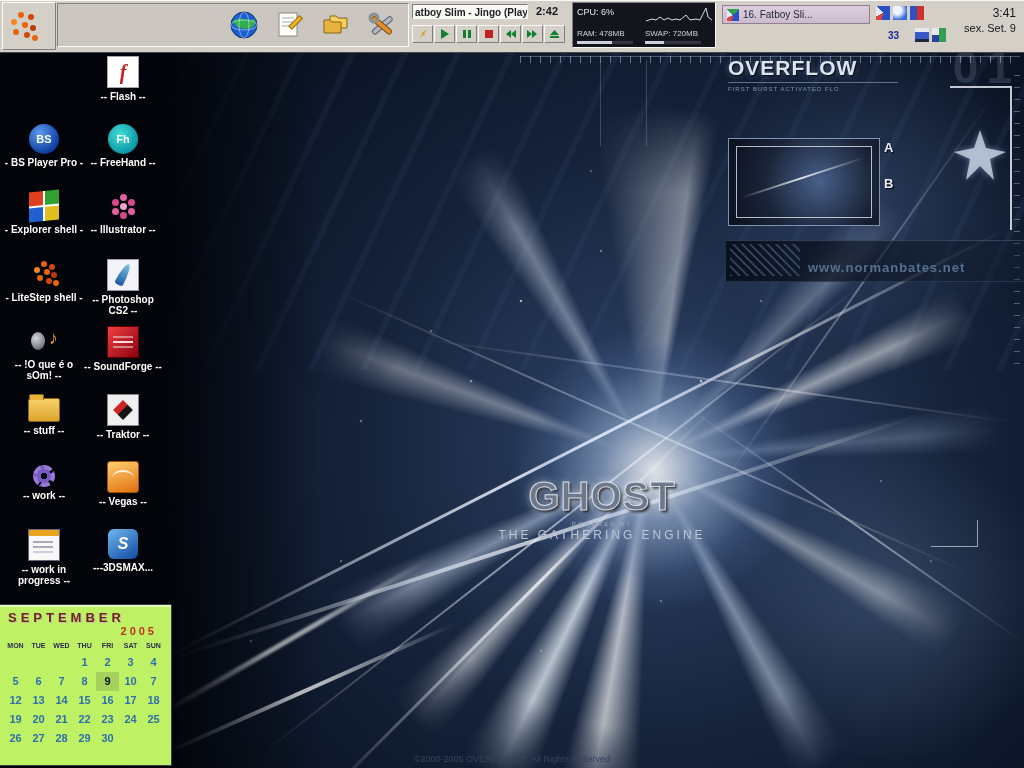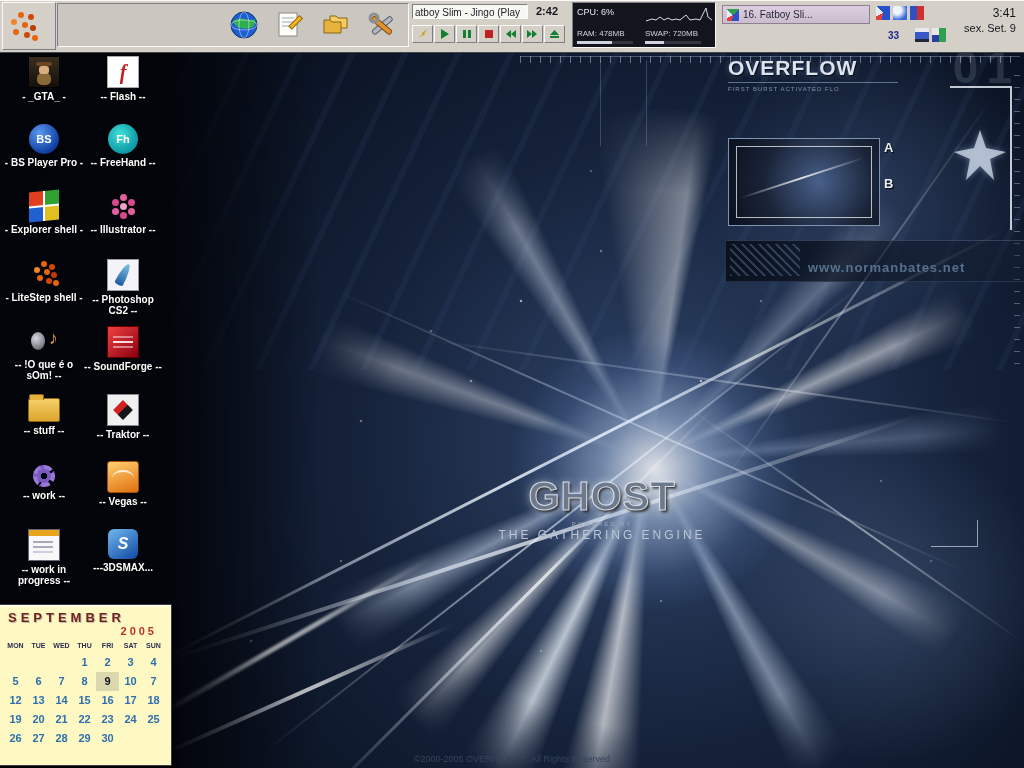--- a/index.html
+++ b/index.html
@@ -148,21 +148,21 @@
   .icon-vegas::after{content:"";position:absolute;left:4px;top:8px;width:22px;height:14px;border-top:2px solid rgba(255,255,255,.8);
     border-radius:50%;}
   .icon-wip{background:#f8f8f8;border:1px solid #667;}
   .icon-wip::before{content:"";position:absolute;left:0;top:0;right:0;height:6px;background:#e8a41c;}
   .icon-wip::after{content:"";position:absolute;left:4px;top:11px;width:20px;height:2px;background:#aab;
     box-shadow:0 5px 0 #aab, 0 10px 0 #ccd;}
   .icon-3dsmax{background:linear-gradient(145deg,#70b8f0,#1048a0);border-radius:6px;}
   .icon-3dsmax .dglyph{font:italic bold 16px "Liberation Sans",sans-serif;}
   
   .calendar{position:absolute;left:0;top:604px;width:171px;height:160px;z-index:6;
-    background:#fef9c3;border:1px solid #3a3a44;border-left:none;
+    background:#bef264;border:1px solid #3a3a44;border-left:none;
     box-shadow:inset 0 2px 0 rgba(255,255,255,.6), 2px 2px 4px rgba(0,0,0,.6);}
   .cal-title{margin:5px 0 0 8px;font-size:13px;font-weight:bold;letter-spacing:4px;color:#70241c;
     text-shadow:1px 1px 0 #c4bcac;}
   .cal-year{margin:0 14px 0 0;text-align:right;font-size:11px;font-weight:bold;letter-spacing:3px;color:#c03024;}
   .cal-grid{display:grid;grid-template-columns:repeat(7,23px);margin:3px 0 0 4px;}
   .cal-hdr{font-size:7px;font-weight:bold;color:#2a2a52;text-align:center;height:13px;line-height:12px;}
   .cal-cell{font-size:11px;font-weight:bold;color:#2f6fae;text-align:center;height:19px;line-height:18px;}
   .cal-cell.today{color:#0c1220;background:rgba(20,30,50,.15);}
   
   .taskbar{position:absolute;left:0;top:0;width:1024px;height:52px;z-index:10;
@@ -172,21 +172,21 @@
   .logo-btn{position:absolute;left:2px;top:2px;width:52px;height:46px;}
   .ls-dots{position:absolute;left:15px;top:9px;width:6px;height:6px;border-radius:50%;background:#e8640c;
     box-shadow:10px 2px 0 #d04808,-7px 7px 0 #f08428,4px 10px 0 #e8640c,12px 13px 0 #b83c04,
       -5px 17px 0 #e8640c,6px 20px 0 #d04808,14px 23px 0 #e8640c;}
   .launch-strip{position:absolute;left:57px;top:3px;width:352px;height:44px;
     display:flex;align-items:center;justify-content:flex-end;gap:14px;padding-right:10px;box-sizing:border-box;}
   .lbtn{width:32px;height:32px;display:flex;align-items:center;justify-content:center;cursor:pointer;}
   .player{position:absolute;left:412px;top:2px;width:158px;height:47px;}
   .ptitle{position:absolute;left:0;top:2px;width:116px;height:15px;background:#f8f8f2;
     border:1px solid;border-color:#7e7e86 #fbfaf7 #fbfaf7 #7e7e86;
-    font-size:10px;font-weight:normal;color:#1c1c24;line-height:15px;white-space:nowrap;overflow:hidden;padding-left:2px;box-sizing:border-box;}
+    font-size:10px;font-weight:bold;color:#1c1c24;line-height:15px;white-space:nowrap;overflow:hidden;padding-left:2px;box-sizing:border-box;}
   .ptime{position:absolute;left:124px;top:3px;font-size:11px;font-weight:bold;color:#15151f;}
   .pcontrols{position:absolute;left:0;top:23px;display:flex;gap:1px;}
   .pbtn{width:21px;height:18px;padding:0;display:flex;align-items:center;justify-content:center;cursor:pointer;
     border:1px solid;border-color:#fbfaf7 #7e7e86 #7e7e86 #fbfaf7;background:#d4d0c8;}
   .sysmon{position:absolute;left:572px;top:2px;width:144px;height:46px;background:#14141d;
     border:1px solid;border-color:#7e7e86 #fbfaf7 #fbfaf7 #7e7e86;box-sizing:border-box;}
   .cpu-label{position:absolute;left:4px;top:4px;font-size:9px;color:#e9e9f0;}
   .cpu-graph{position:absolute;right:3px;top:2px;}
   .ram-label{position:absolute;left:4px;top:26px;font-size:8px;color:#d4d4de;}
   .swap-label{position:absolute;left:72px;top:26px;font-size:8px;color:#d4d4de;}
@@ -262,24 +262,20 @@
   <div class="wp-layer ghost-wrap">
     <div class="ghost-logo">GHOST</div>
     <div class="ghost-sub1">POWERED BY</div>
     <div class="ghost-sub2">THE GATHERING ENGINE</div>
   </div>
 
   <div class="wp-layer wp-copy">©2000-2005 OVERFLOW™. All Rights Reserved</div>
 </div>
 
 <div class="desktop-area">
-    <div class="ditem" style="left: 4px; top: 56px;">
-      <div class="dicon icon-gta"></div>
-      <div class="dlabel">- _GTA_ -</div>
-    </div>
     <div class="ditem" style="left: 83px; top: 56px;">
       <div class="dicon icon-flash">
         <span class="dglyph">f</span>
       </div>
       <div class="dlabel">-- Flash --</div>
     </div>
     <div class="ditem" style="left: 4px; top: 123.5px;">
       <div class="dicon icon-bsplayer">
         <span class="dglyph">BS</span>
       </div>

